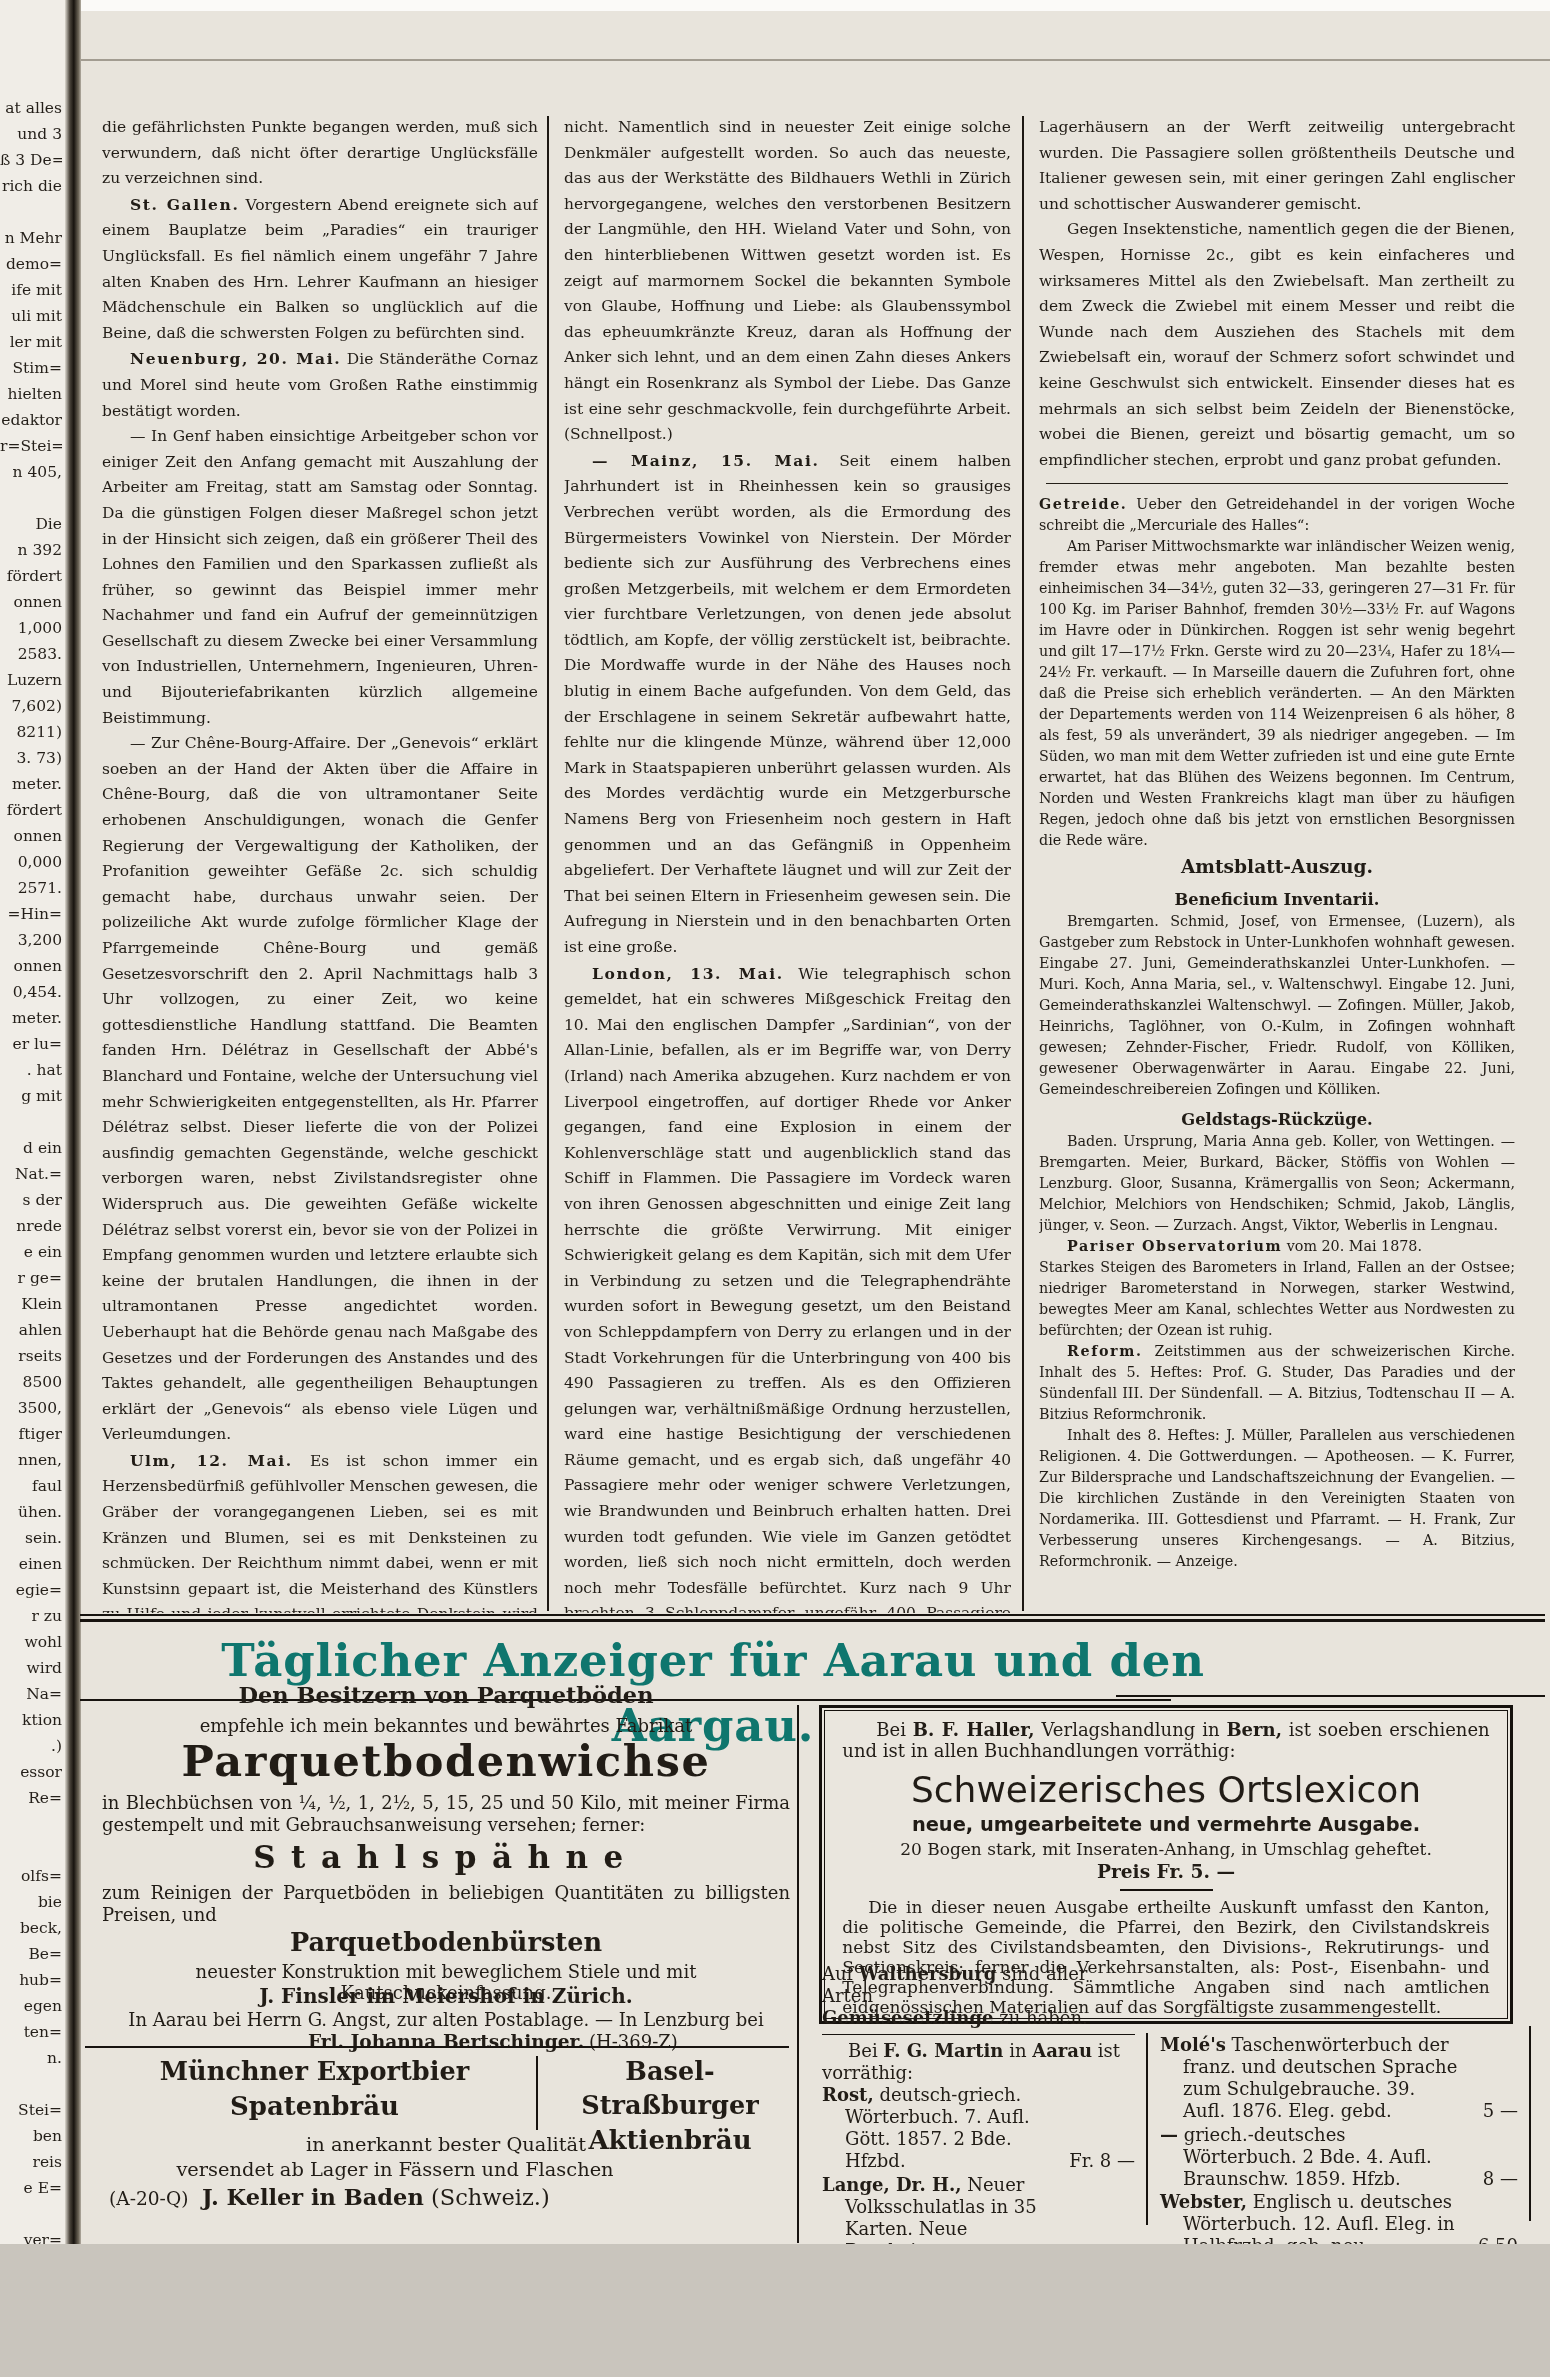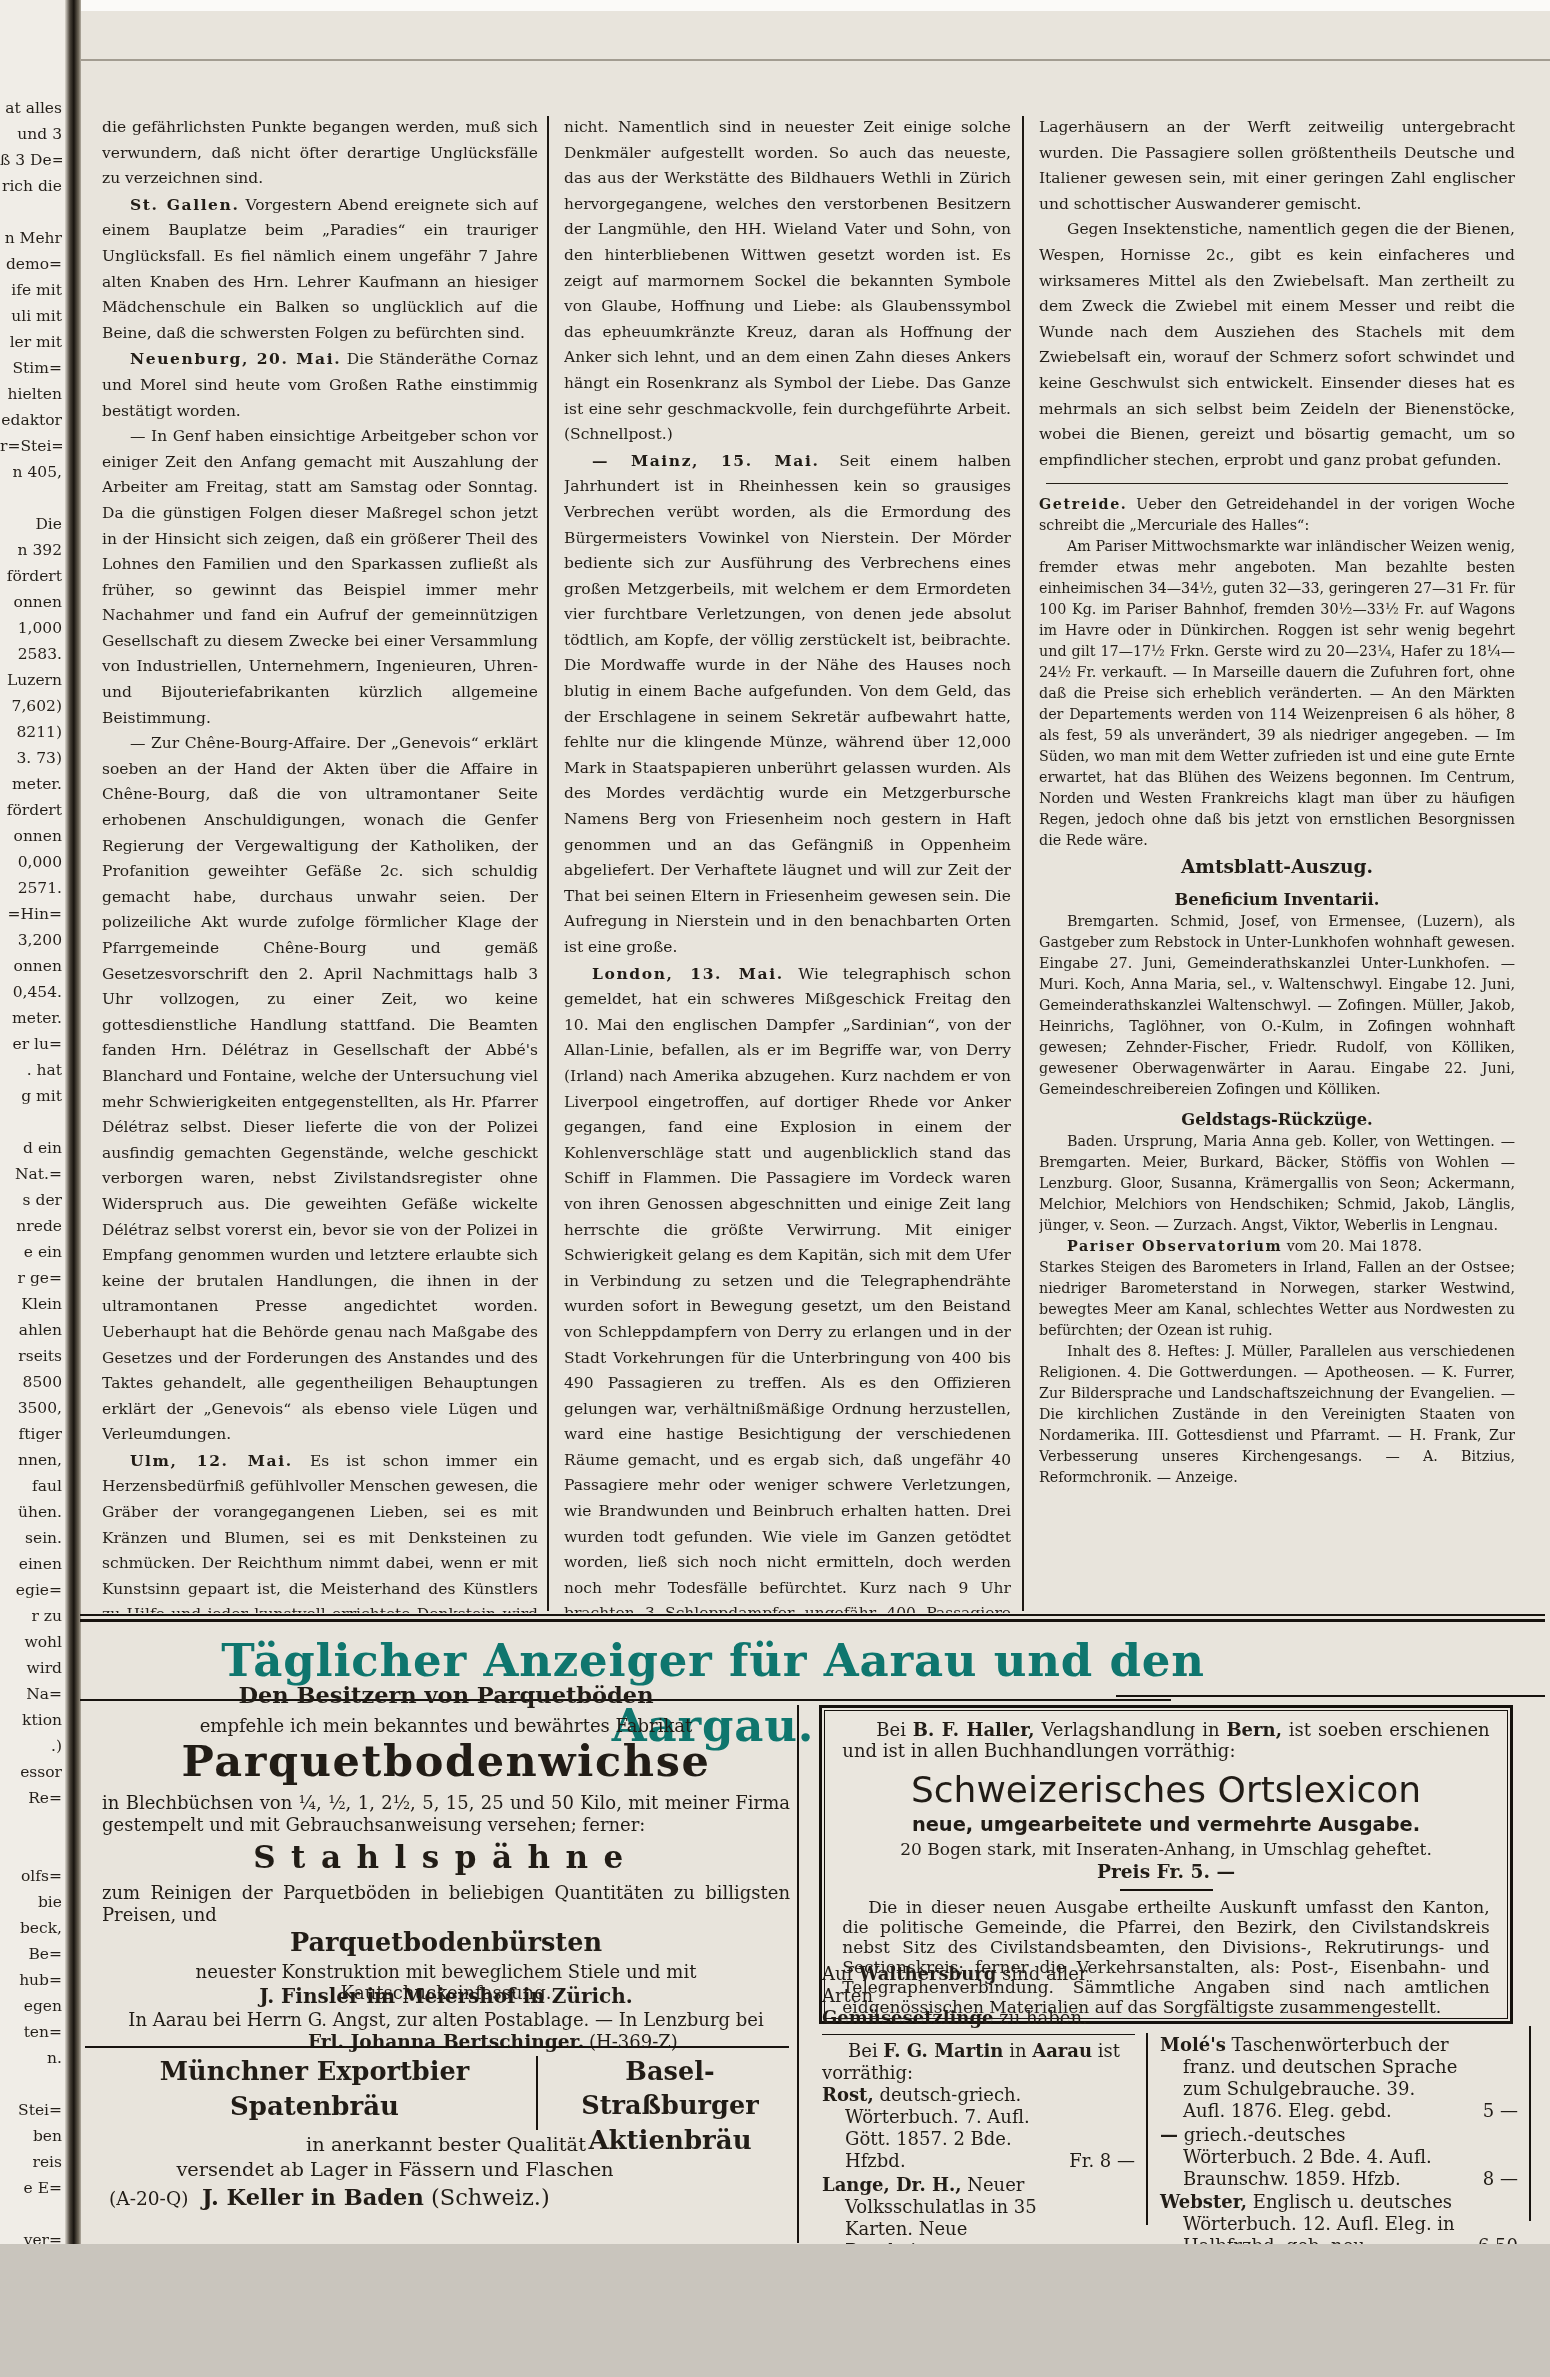--- a/index.html
+++ b/index.html
@@ -217,20 +217,21 @@
       <div class="para-rule"></div>
       <p class="para small noindent"><span class="lead">Getreide.</span> Ueber den Getreidehandel in der vorigen Woche schreibt die „Mercuriale des Halles“:</p>
       <p class="para small">Am Pariser Mittwochsmarkte war inländischer Weizen wenig, fremder etwas mehr angeboten. Man bezahlte besten einheimischen 34—34½, guten 32—33, geringeren 27—31 Fr. für 100 Kg. im Pariser Bahnhof, fremden 30½—33½ Fr. auf Wagons im Havre oder in Dünkirchen. Roggen ist sehr wenig begehrt und gilt 17—17½ Frkn. Gerste wird zu 20—23¼, Hafer zu 18¼—24½ Fr. verkauft. — In Marseille dauern die Zufuhren fort, ohne daß die Preise sich erheblich veränderten. — An den Märkten der Departements werden von 114 Weizenpreisen 6 als höher, 8 als fest, 59 als unverändert, 39 als niedriger angegeben. — Im Süden, wo man mit dem Wetter zufrieden ist und eine gute Ernte erwartet, hat das Blühen des Weizens begonnen. Im Centrum, Norden und Westen Frankreichs klagt man über zu häufigen Regen, jedoch ohne daß bis jetzt von ernstlichen Besorgnissen die Rede wäre.</p>
       <p class="para center-bold">Amtsblatt-Auszug.</p>
       <p class="para center-bold-small">Beneficium Inventarii.</p>
       <p class="para small">Bremgarten. Schmid, Josef, von Ermensee, (Luzern), als Gastgeber zum Rebstock in Unter-Lunkhofen wohnhaft gewesen. Eingabe 27. Juni, Gemeinderathskanzlei Unter-Lunkhofen. — Muri. Koch, Anna Maria, sel., v. Waltenschwyl. Eingabe 12. Juni, Gemeinderathskanzlei Waltenschwyl. — Zofingen. Müller, Jakob, Heinrichs, Taglöhner, von O.-Kulm, in Zofingen wohnhaft gewesen; Zehnder-Fischer, Friedr. Rudolf, von Kölliken, gewesener Oberwagenwärter in Aarau. Eingabe 22. Juni, Gemeindeschreibereien Zofingen und Kölliken.</p>
       <p class="para center-bold-small">Geldstags-Rückzüge.</p>
       <p class="para small">Baden. Ursprung, Maria Anna geb. Koller, von Wettingen. — Bremgarten. Meier, Burkard, Bäcker, Stöffis von Wohlen — Lenzburg. Gloor, Susanna, Krämergallis von Seon; Ackermann, Melchior, Melchiors von Hendschiken; Schmid, Jakob, Länglis, jünger, v. Seon. — Zurzach. Angst, Viktor, Weberlis in Lengnau.</p>
       <p class="para small"><span class="lead">Pariser Observatorium</span> vom 20. Mai 1878.</p>
       <p class="para small noindent">Starkes Steigen des Barometers in Irland, Fallen an der Ostsee; niedriger Barometerstand in Norwegen, starker Westwind, bewegtes Meer am Kanal, schlechtes Wetter aus Nordwesten zu befürchten; der Ozean ist ruhig.</p>
+      <p class="para small"><span class="lead">Reform.</span> Zeitstimmen aus der schweizerischen Kirche. Inhalt des 5. Heftes: Prof. G. Studer, Das Paradies und der Sündenfall III. Der Sündenfall. — A. Bitzius, Todtenschau II — A. Bitzius Reformchronik.</p>
       <p class="para small">Inhalt des 8. Heftes: J. Müller, Parallelen aus verschiedenen Religionen. 4. Die Gottwerdungen. — Apotheosen. — K. Furrer, Zur Bildersprache und Landschaftszeichnung der Evangelien. — Die kirchlichen Zustände in den Vereinigten Staaten von Nordamerika. III. Gottesdienst und Pfarramt. — H. Frank, Zur Verbesserung unseres Kirchengesangs. — A. Bitzius, Reformchronik. — Anzeige.</p>
     </div>
 
   <div class="mast-rule1"></div>
   <div class="mast-rule2"></div>
   <div class="banner">Täglicher Anzeiger für Aarau und den Aargau.</div>
   <div class="mast-rule3"></div>
   <div class="mast-rule3b"></div>
 
   <div class="adL adL-head">Den Besitzern von Parquetböden</div>

